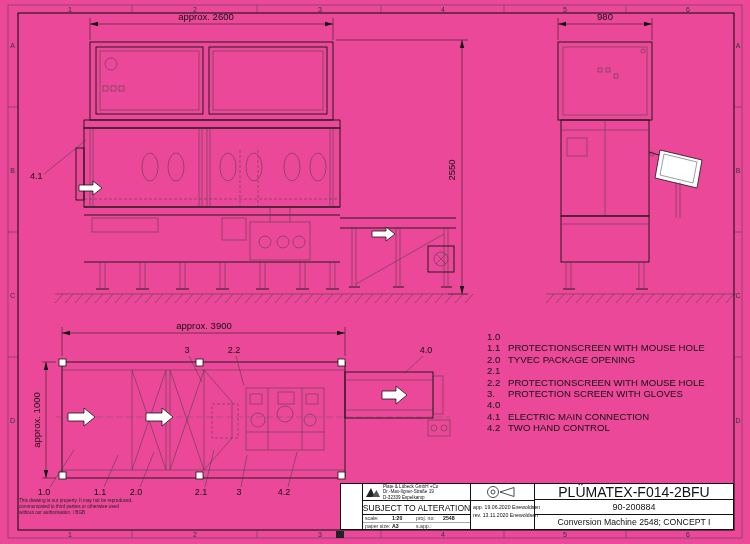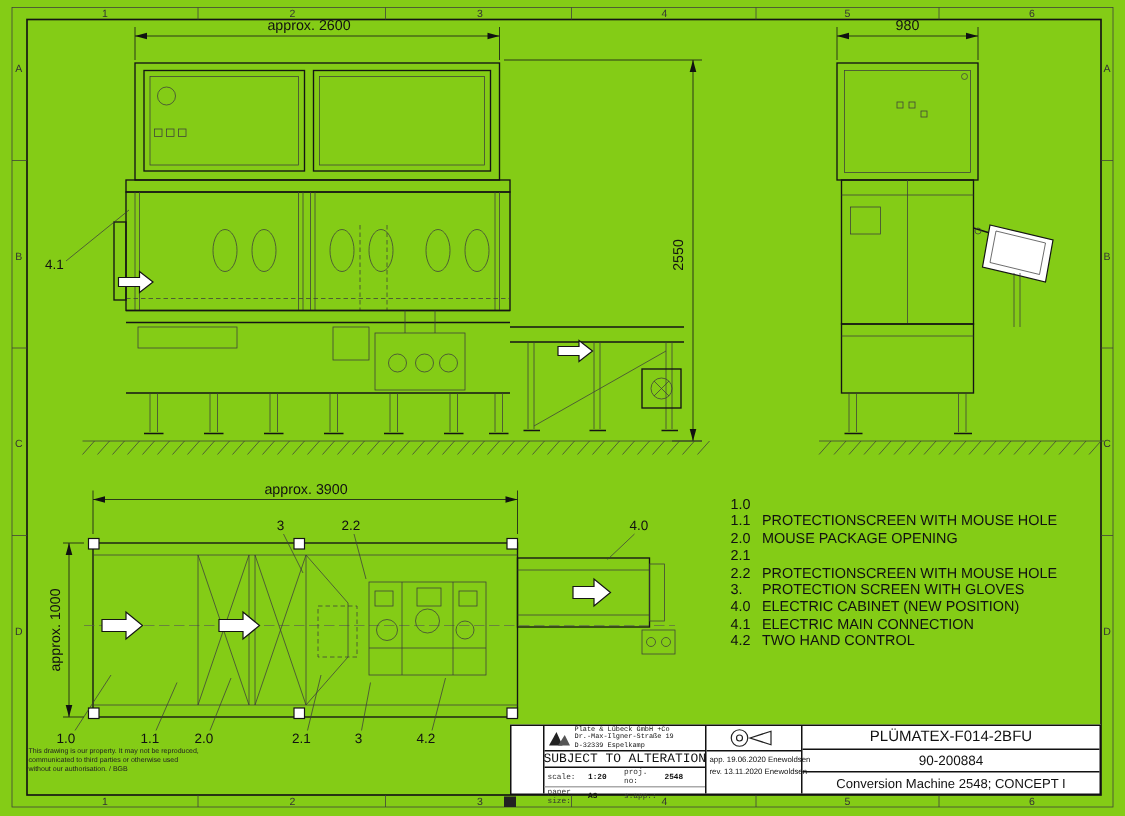--- a/index.html
+++ b/index.html
@@ -1,17 +1,17 @@
 <!DOCTYPE html>
 <html><head>
 <meta charset="utf-8">
 <style>
   html,body { margin:0; padding:0; background:#e8e8e8; }
   .sheet {
-    position:relative; width:750px; height:544px; background:#84cc16;
+    position:relative; width:750px; height:544px; background:#ec4899;
     font-family:"Liberation Sans", sans-serif; color:#111; overflow:hidden;
   }
   svg.art { position:absolute; left:0; top:0; width:750px; height:544px; }
   .s1 { stroke:#141414; stroke-width:0.9; fill:none; }
   .s2 { stroke:#3c3c3c; stroke-width:0.5; fill:none; }
   .sd { stroke:#1a1a1a; stroke-width:0.55; fill:none; }
   .aw { fill:#111; stroke:none; }
   .wf { fill:#ffffff; stroke:#141414; stroke-width:0.8; }
   .dash { stroke-dasharray:3,2; }
   .cl  { stroke-dasharray:7,3; stroke:#555; stroke-width:0.4; fill:none; }
@@ -21,34 +21,34 @@
 
   .legend { position:absolute; left:487px; top:331px; font-size:9.6px; line-height:11.4px; white-space:nowrap; }
   .legend-row { display:flex; }
   .legend-num { display:inline-block; width:21px; }
 
   .notice { position:absolute; left:19px; top:498px; width:132px; font-size:4.7px; line-height:1.25; color:#222; }
 
   .titleblock { position:absolute; left:340px; top:483px; width:394px; height:47px;
     border:1px solid #111; background:#fff; display:flex; box-sizing:border-box; }
   .tb-strip { width:22px; border-right:1px solid #111; box-sizing:border-box; }
-  .tb-left { width:108px; border-right:1px solid #111; display:flex; flex-direction:column; box-sizing:border-box;font-family:Liberation Mono, monospace; }
+  .tb-left { width:108px; border-right:1px solid #111; display:flex; flex-direction:column; box-sizing:border-box; }
   .tb-company { height:17px; border-bottom:1px solid #111; display:flex; align-items:center; gap:2px; padding:1px 2px; box-sizing:border-box; }
   .tb-company-text { font-size:4.6px; line-height:1.15; white-space:nowrap; }
   .tb-subject { height:14px; border-bottom:1px solid #111; font-size:8.6px; display:flex; align-items:center; justify-content:center; white-space:nowrap; box-sizing:border-box; }
   .tb-meta { flex:1; display:flex; flex-direction:column; font-size:5.2px; }
   .tb-meta-row { flex:1; display:flex; align-items:center; border-bottom:1px solid #aaa; box-sizing:border-box; }
   .tb-meta-row:last-child { border-bottom:none; }
   .tb-meta-row .k { color:#333; padding-left:2px; width:26px; }
   .tb-meta-row .v { font-weight:bold; padding-left:1px; width:22px; }
   .tb-mid { width:64px; border-right:1px solid #111; display:flex; flex-direction:column; box-sizing:border-box; }
   .tb-seal { height:17px; border-bottom:1px solid #111; display:flex; align-items:center; justify-content:center; box-sizing:border-box; }
   .tb-dates { flex:1; font-size:5.2px; padding:2px 2px; line-height:1.6; white-space:nowrap; }
   .tb-right { flex:1; display:flex; flex-direction:column; text-align:center; }
-  .tb-docno { height:16px; border-bottom:1px solid #111; font-size:10px; display:flex; align-items:center; justify-content:center; box-sizing:border-box; }
+  .tb-docno { height:16px; border-bottom:1px solid #111; font-size:14px; display:flex; align-items:center; justify-content:center; box-sizing:border-box; }
   .tb-partno { height:15px; border-bottom:1px solid #111; font-size:9px; display:flex; align-items:center; justify-content:center; box-sizing:border-box; }
   .tb-title { flex:1; font-size:8.7px; display:flex; align-items:center; justify-content:center; white-space:nowrap; }
 </style>
 </head>
 <body>
 
 <div class="sheet">
 
   <svg class="art" viewBox="0 0 750 544">
 
@@ -262,36 +262,35 @@
   <div class="legend">
     <div class="legend-row">
         <span class="legend-num">1.0</span>
       </div>
     <div class="legend-row">
         <span class="legend-num">1.1</span>
         <span>PROTECTIONSCREEN WITH MOUSE HOLE</span>
       </div>
     <div class="legend-row">
         <span class="legend-num">2.0</span>
-        <span>MOUSE PACKAGE OPENING</span>
+        <span>TYVEC PACKAGE OPENING</span>
       </div>
     <div class="legend-row">
         <span class="legend-num">2.1</span>
       </div>
     <div class="legend-row">
         <span class="legend-num">2.2</span>
         <span>PROTECTIONSCREEN WITH MOUSE HOLE</span>
       </div>
     <div class="legend-row">
         <span class="legend-num">3.</span>
         <span>PROTECTION SCREEN WITH GLOVES</span>
       </div>
     <div class="legend-row">
         <span class="legend-num">4.0</span>
-        <span>ELECTRIC CABINET (NEW POSITION)</span>
       </div>
     <div class="legend-row">
         <span class="legend-num">4.1</span>
         <span>ELECTRIC MAIN CONNECTION</span>
       </div>
     <div class="legend-row">
         <span class="legend-num">4.2</span>
         <span>TWO HAND CONTROL</span>
       </div>
   </div>

